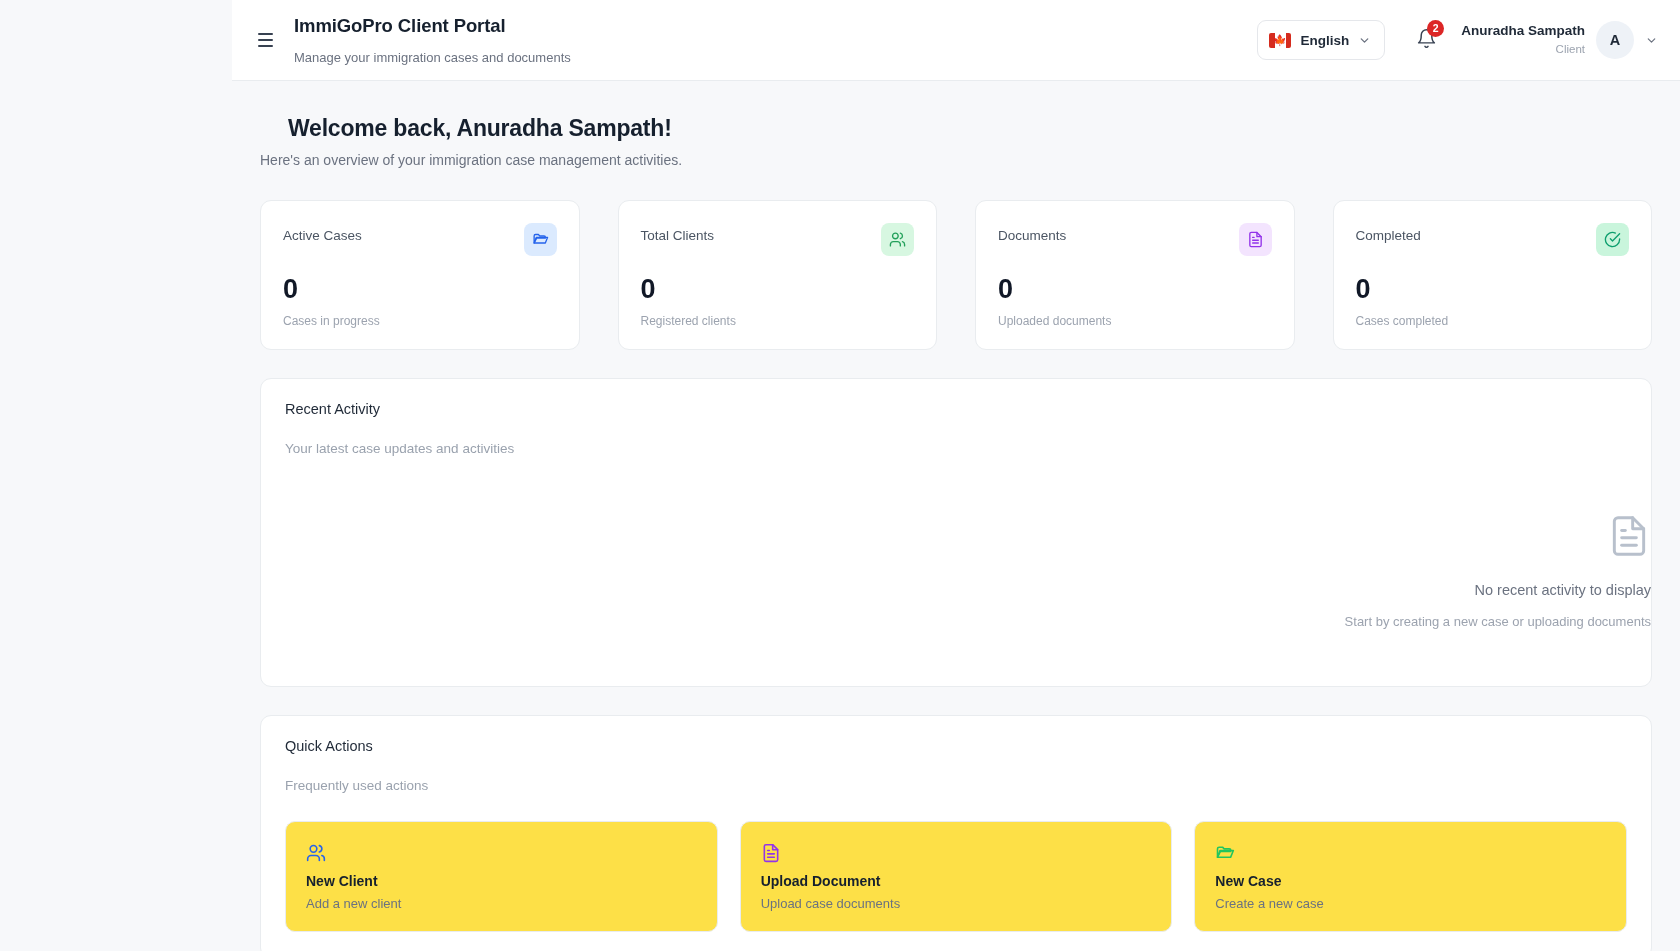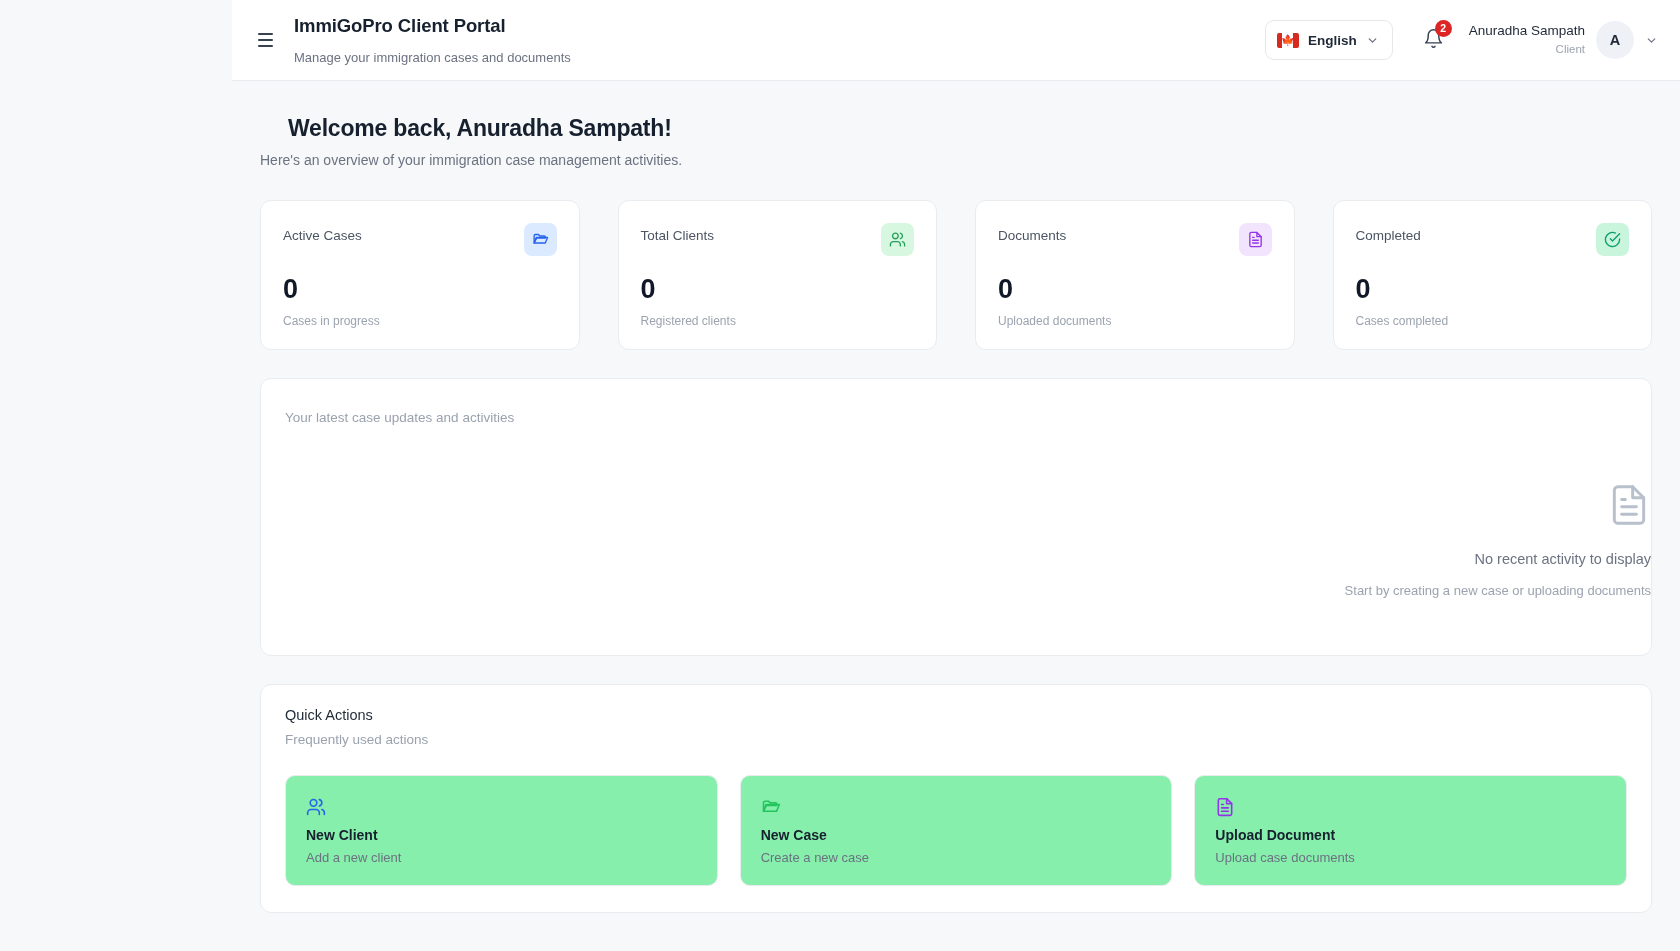--- a/index.html
+++ b/index.html
@@ -179,21 +179,21 @@
   .user-block {
     display: flex;
     align-items: center;
     gap: 11px;
     cursor: pointer;
     padding-left: 4px;
   }
   .user-text { text-align: right; line-height: 1.25; }
   .user-name {
     font-size: 13.5px;
-    font-weight: normal;
+    font-weight: bold;
     color: #1f2937;
     white-space: nowrap;
   }
   .user-role {
     font-size: 11.5px;
     color: #9ca3af;
     margin-top: 2px;
   }
   .avatar {
     width: 38px; height: 38px;
@@ -285,21 +285,21 @@
   }
   .panel-head { padding: 22px 24px 0 24px; }
   .panel-title {
     font-size: 14.5px;
     color: #1f2937;
     font-weight: normal;
   }
   .panel-sub {
     font-size: 13.5px;
     color: #9aa2ae;
-    margin-top: 9px;
+    margin-top: 24px;
   }
 
   
   .empty-state {
     height: 230px;
     display: flex;
     flex-direction: column;
     align-items: flex-end;
     justify-content: center;
     gap: 0;
@@ -318,21 +318,21 @@
   
   .qa-grid {
     display: grid;
     grid-template-columns: repeat(3, 1fr);
     gap: 22px;
     padding: 28px 24px 26px 24px;
   }
   .qa-card {
     border: 1px solid #e9ecef;
     border-radius: 10px;
-    background: #86efac;
+    background: #fde047;
     padding: 20px 20px 20px 20px;
     cursor: pointer;
     min-height: 96px;
   }
   .qa-icon { margin-bottom: 9px; height: 22px; display: flex; align-items: center; }
   .qa-title {
     font-size: 14px;
     font-weight: bold;
     color: #16202e;
   }
@@ -471,20 +471,21 @@
             </div>
           </div>
           <div class="stat-value">0</div>
           <div class="stat-hint">Cases completed</div>
         </div>
 
       </div>
 
       <div class="panel">
         <div class="panel-head">
+          <div class="panel-title">Recent Activity</div>
           <div class="panel-sub">Your latest case updates and activities</div>
         </div>
         <div class="empty-state">
           <div class="empty-icon">
             <svg width="44" height="44" viewBox="0 0 24 24" fill="none" stroke="currentColor" stroke-width="1.6" stroke-linecap="round" stroke-linejoin="round">
                 <path d="M14 2H6a2 2 0 0 0-2 2v16a2 2 0 0 0 2 2h12a2 2 0 0 0 2-2V8z"></path>
                 <polyline points="14 2 14 8 20 8"></polyline>
                 <line x1="8" y1="13" x2="16" y2="13"></line>
                 <line x1="8" y1="17" x2="16" y2="17"></line>
                 <line x1="8" y1="9" x2="10" y2="9"></line>
@@ -510,42 +511,42 @@
                   <circle cx="9" cy="7" r="4"></circle>
                   <path d="M22 21v-2a4 4 0 0 0-3-3.87"></path>
                   <path d="M16 3.13a4 4 0 0 1 0 7.75"></path>
                 </svg>
             </div>
             <div class="qa-title">New Client</div>
             <div class="qa-sub">Add a new client</div>
           </div>
 
           <div class="qa-card">
-            <div class="qa-icon" style="color:#22c55e">
-              <svg width="20" height="20" viewBox="0 0 24 24" fill="none" stroke="currentColor" stroke-width="1.9" stroke-linecap="round" stroke-linejoin="round">
-                  <path d="M3 7a2 2 0 0 1 2-2h4l2 2h6a2 2 0 0 1 2 2v1H6.5L3 17z"></path>
-                  <path d="M3 17l3-8h16l-3.2 8z"></path>
-                </svg>
-            </div>
-            <div class="qa-title">New Case</div>
-            <div class="qa-sub">Create a new case</div>
-          </div>
-
-          <div class="qa-card">
             <div class="qa-icon" style="color:#9333ea">
               <svg width="20" height="20" viewBox="0 0 24 24" fill="none" stroke="currentColor" stroke-width="1.9" stroke-linecap="round" stroke-linejoin="round">
                   <path d="M14 2H6a2 2 0 0 0-2 2v16a2 2 0 0 0 2 2h12a2 2 0 0 0 2-2V8z"></path>
                   <polyline points="14 2 14 8 20 8"></polyline>
                   <line x1="8" y1="13" x2="16" y2="13"></line>
                   <line x1="8" y1="17" x2="16" y2="17"></line>
                   <line x1="8" y1="9" x2="10" y2="9"></line>
                 </svg>
             </div>
             <div class="qa-title">Upload Document</div>
             <div class="qa-sub">Upload case documents</div>
           </div>
 
+          <div class="qa-card">
+            <div class="qa-icon" style="color:#22c55e">
+              <svg width="20" height="20" viewBox="0 0 24 24" fill="none" stroke="currentColor" stroke-width="1.9" stroke-linecap="round" stroke-linejoin="round">
+                  <path d="M3 7a2 2 0 0 1 2-2h4l2 2h6a2 2 0 0 1 2 2v1H6.5L3 17z"></path>
+                  <path d="M3 17l3-8h16l-3.2 8z"></path>
+                </svg>
+            </div>
+            <div class="qa-title">New Case</div>
+            <div class="qa-sub">Create a new case</div>
+          </div>
+
         </div>
       </div>
 
     </div>
   </div>
 </div>
 
 </body></html>

